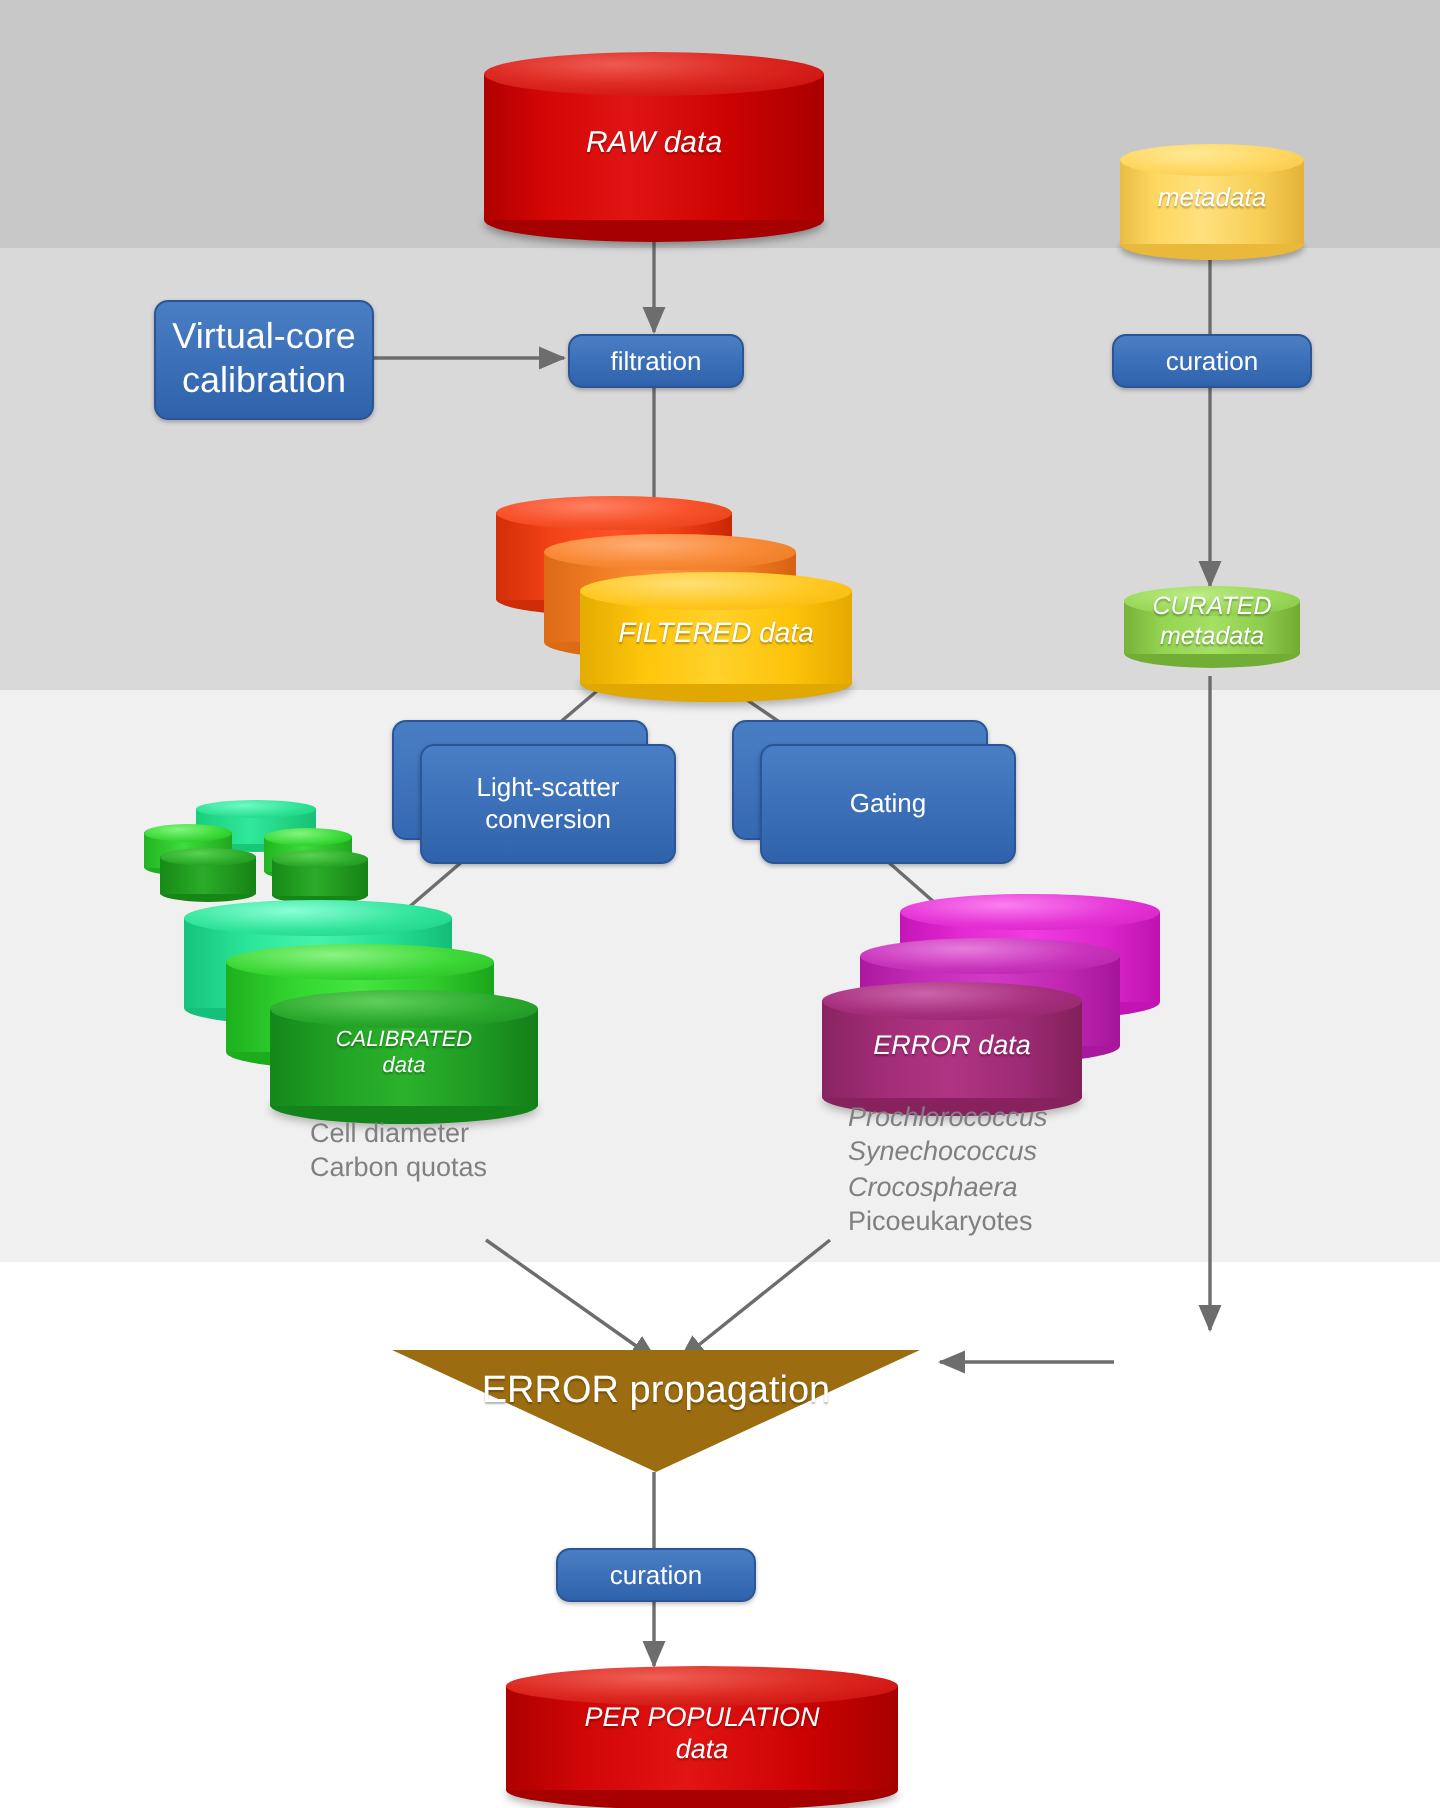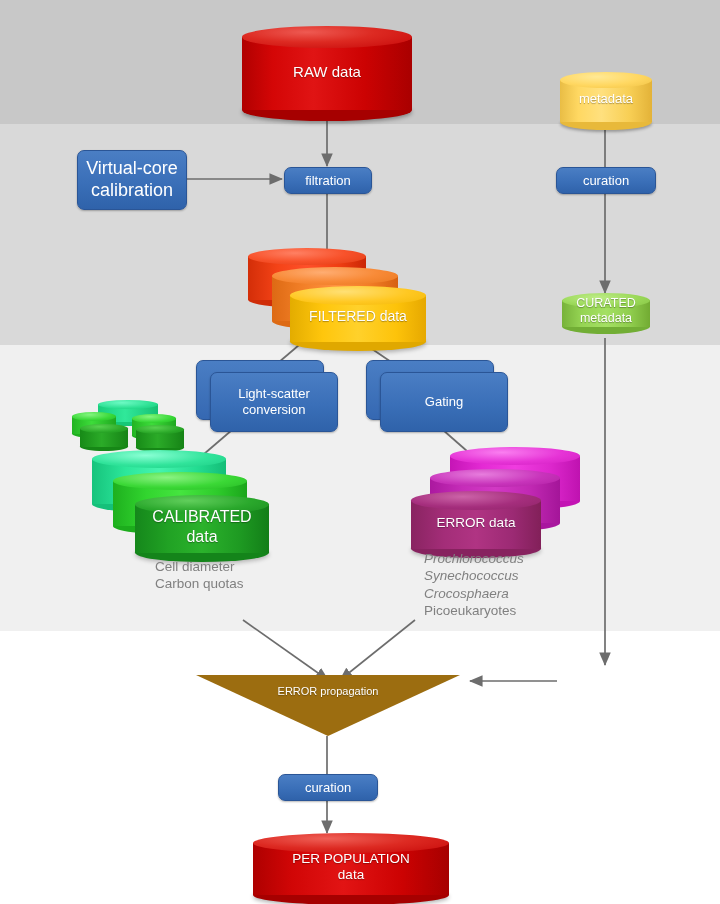--- a/index.html
+++ b/index.html
@@ -18,21 +18,21 @@
   #band-light{top:345px;height:286px;background:#f0f0f0;}
   #band-white{top:631px;height:273px;background:#ffffff;}
 
   
   #links{position:absolute;left:0;top:0;width:720px;height:904px;}
 
   
   .node{position:absolute;}
 
   
-  .cyl{position:absolute;}
+  .cyl{position:absolute;font-style:italic;}
   .cyl .body{
     position:absolute;left:0;right:0;bottom:0;top:11px;
   }
   .cyl .top{
     position:absolute;left:0;right:0;top:0;height:22px;
     border-radius:50%/50%;
   }
   .cyl .bot{
     position:absolute;left:0;right:0;bottom:-11px;height:22px;
     border-radius:50%/50%;
@@ -260,21 +260,21 @@
     <div class="cyl" style="left:21px;top:22px;width:134px;height:54px;">
       <div class="bot" style="height:18px;bottom:-9px;background:#1cac1c;"></div>
       <div class="body" style="top:9px;background:linear-gradient(90deg,#1eb01e 0%,#32d52f 25%,#45e53f 50%,#2ecb2b 78%,#1ba51b 100%);"></div>
       <div class="top" style="height:18px;background:radial-gradient(ellipse at 40% 30%,#8bf383 0%,#3bd836 55%,#26b924 100%);"></div>
     </div>
 
     <div class="cyl" style="left:43px;top:45px;width:134px;height:58px;">
       <div class="bot" style="height:19px;bottom:-9px;background:#14841a;box-shadow:0 2px 4px rgba(0,0,0,.25);"></div>
       <div class="body" style="top:9px;background:linear-gradient(90deg,#15871b 0%,#21a224 25%,#2bb22c 50%,#1e9a22 78%,#137e18 100%);"></div>
       <div class="top" style="height:19px;background:radial-gradient(ellipse at 40% 30%,#61cf5c 0%,#2aa82c 55%,#1a8d1f 100%);"></div>
-      <div class="label" style="font-size:16px;padding-top:6px;">
+      <div class="label" style="font-size:11px;padding-top:6px;">
         <span>CALIBRATED</span>
         <span>data</span>
       </div>
     </div>
   </div>
 
   <div class="ftext" style="left:155px;top:558px;font-size:13.5px;">
     <span class="ro">Cell diameter</span>
     <span class="ro">Carbon quotas</span>
   </div>
@@ -305,21 +305,21 @@
 
   <div class="ftext" style="left:424px;top:550px;font-size:13.5px;">
     <span class="it">Prochlorococcus</span>
     <span class="it">Synechococcus</span>
     <span class="it">Crocosphaera</span>
     <span class="ro">Picoeukaryotes</span>
   </div>
 
   <div id="error-prop" style="left:196px;top:675px;width:264px;height:61px;">
     <div class="tri"></div>
-    <div class="tri-label" style="font-size:11px;">
+    <div class="tri-label" style="font-size:19px;">
       <span>ERROR propagation</span>
     </div>
   </div>
 
 
   <div class="pbox" style="left:278px;top:774px;width:98px;height:25px;font-size:13px;">
     <span>curation</span>
   </div>
 
   <div class="cyl" style="left:253px;top:833px;width:148px;height:62px;padding-left:48px;">

